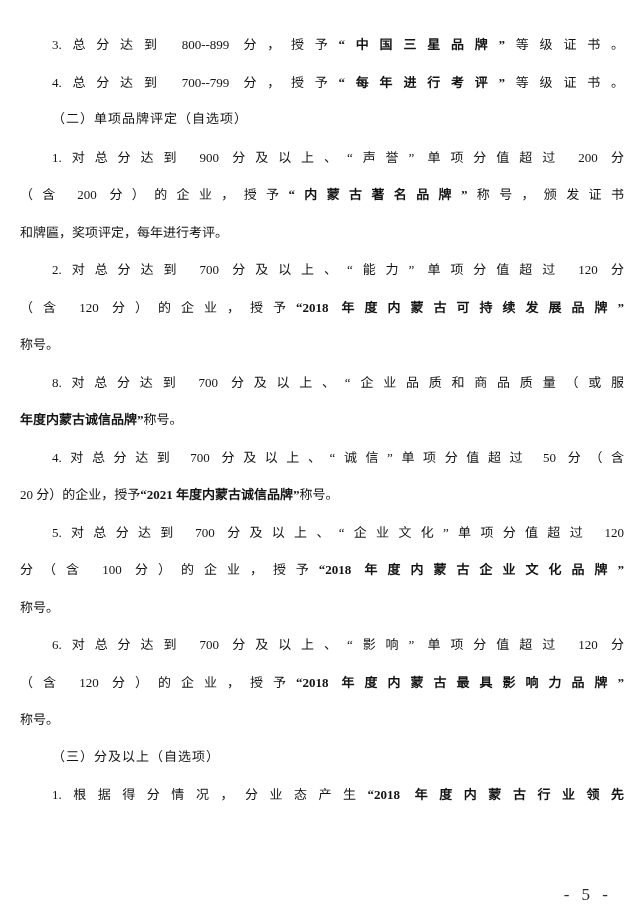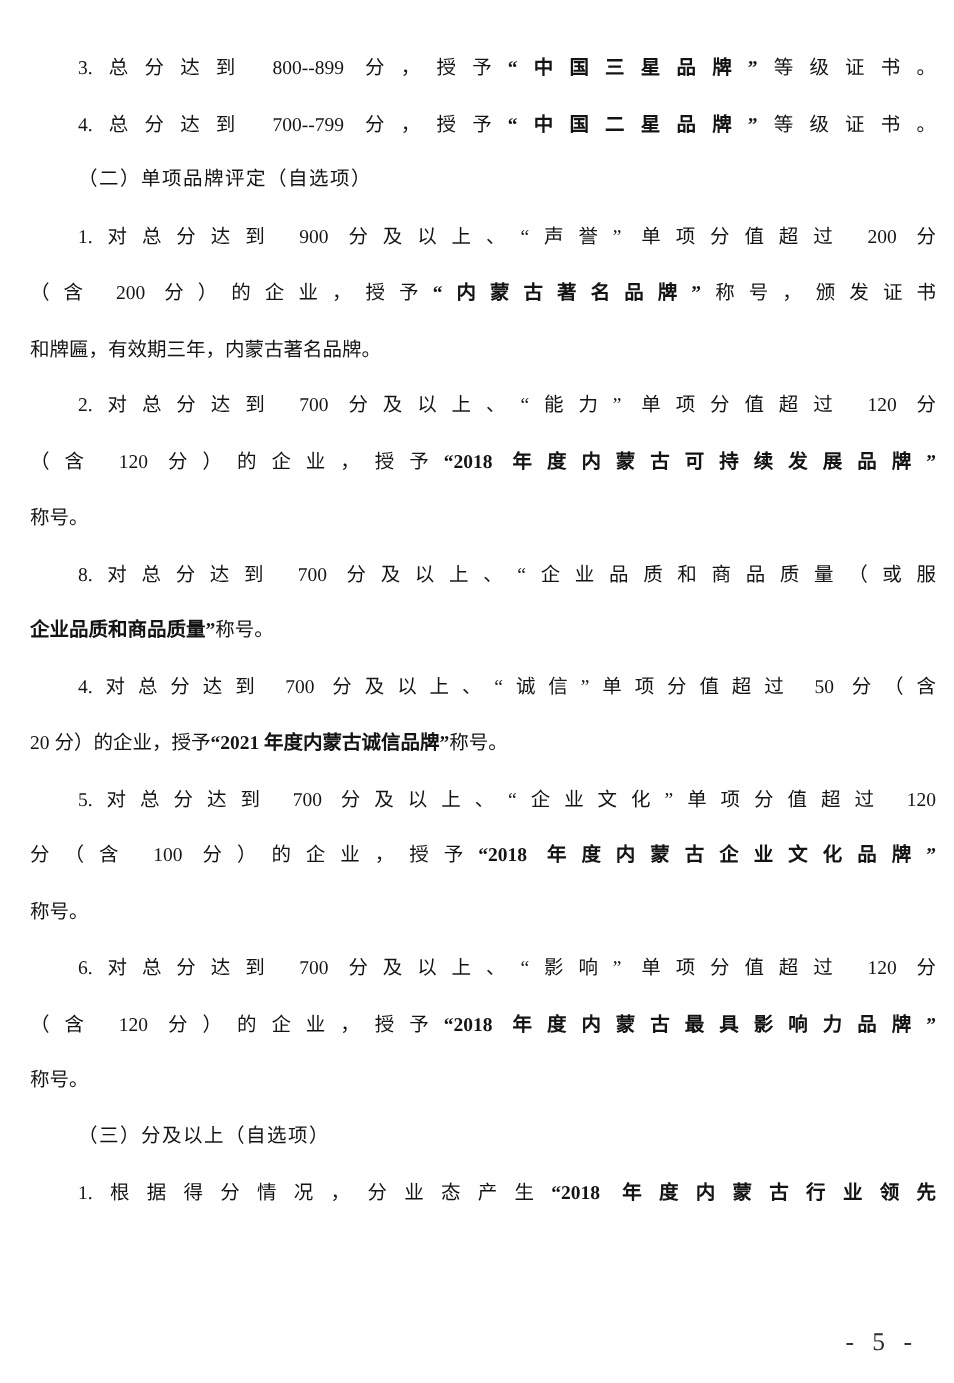--- a/index.html
+++ b/index.html
@@ -56,30 +56,30 @@
     letter-spacing: 4px;
     color: #2b2b2b;
   }
 </style>
 </head>
 <body>
 
 <div class="page">
   <div class="body-text">
       <div class="line indent"><span class="run">3.总分达到 800--899 分，授予</span><span class="run bold">“中国三星品牌”</span><span class="run">等级证书。</span></div>
-      <div class="line indent"><span class="run">4.总分达到 700--799 分，授予</span><span class="run bold">“中国二星品牌”</span><span class="run">等级证书。</span></div>
+      <div class="line indent"><span class="run">4.总分达到 700--799 分，授予</span><span class="run bold">“每年进行考评”</span><span class="run">等级证书。</span></div>
       <div class="line indent no-fill heading"><span class="run">（二）单项品牌评定（自选项）</span></div>
       <div class="line indent"><span class="run">1.对总分达到 900 分及以上、“声誉” 单项分值超过 200 分</span></div>
       <div class="line"><span class="run">（含 200 分）的企业，授予</span><span class="run bold">“内蒙古著名品牌”</span><span class="run">称号，颁发证书</span></div>
-      <div class="line no-fill"><span class="run">和牌匾，有效期三年，内蒙古著名品牌。</span></div>
+      <div class="line no-fill"><span class="run">和牌匾，奖项评定，每年进行考评。</span></div>
       <div class="line indent"><span class="run">2.对总分达到 700 分及以上、“能力” 单项分值超过 120 分</span></div>
       <div class="line"><span class="run">（含 120 分）的企业，授予</span><span class="run bold">“2018 年度内蒙古可持续发展品牌”</span></div>
       <div class="line no-fill"><span class="run">称号。</span></div>
       <div class="line indent"><span class="run">8.对总分达到 700 分及以上、“企业品质和商品质量（或服</span></div>
-      <div class="line no-fill"><span class="run bold">企业品质和商品质量”</span><span class="run">称号。</span></div>
+      <div class="line no-fill"><span class="run bold">年度内蒙古诚信品牌”</span><span class="run">称号。</span></div>
       <div class="line indent"><span class="run">4.对总分达到 700 分及以上、“诚信”单项分值超过 50 分（含</span></div>
       <div class="line no-fill"><span class="run">20 分）的企业，授予</span><span class="run bold">“2021 年度内蒙古诚信品牌”</span><span class="run">称号。</span></div>
       <div class="line indent"><span class="run">5.对总分达到 700 分及以上、“企业文化”单项分值超过 120</span></div>
       <div class="line"><span class="run">分（含 100 分）的企业，授予</span><span class="run bold">“2018 年度内蒙古企业文化品牌”</span></div>
       <div class="line no-fill"><span class="run">称号。</span></div>
       <div class="line indent"><span class="run">6.对总分达到 700 分及以上、“影响” 单项分值超过 120 分</span></div>
       <div class="line"><span class="run">（含 120 分）的企业，授予</span><span class="run bold">“2018 年度内蒙古最具影响力品牌”</span></div>
       <div class="line no-fill"><span class="run">称号。</span></div>
       <div class="line indent no-fill heading"><span class="run">（三）分及以上（自选项）</span></div>
       <div class="line indent"><span class="run">1.根据得分情况，分业态产生</span><span class="run bold">“2018 年度内蒙古行业领先</span></div>

